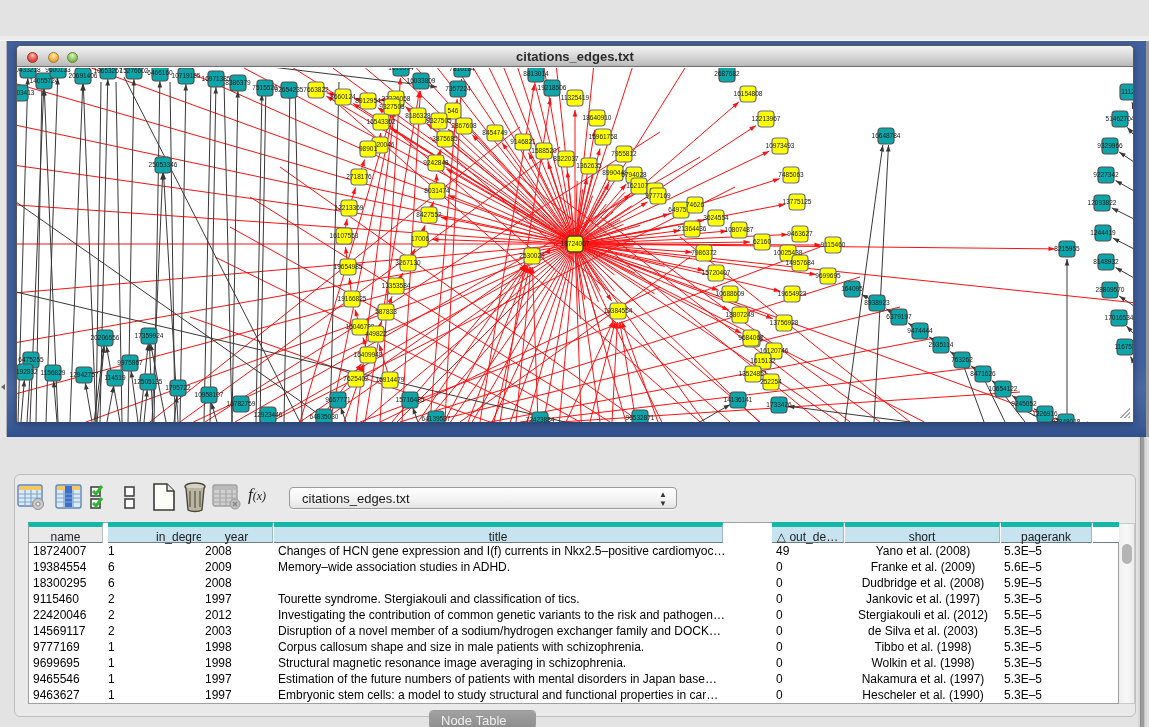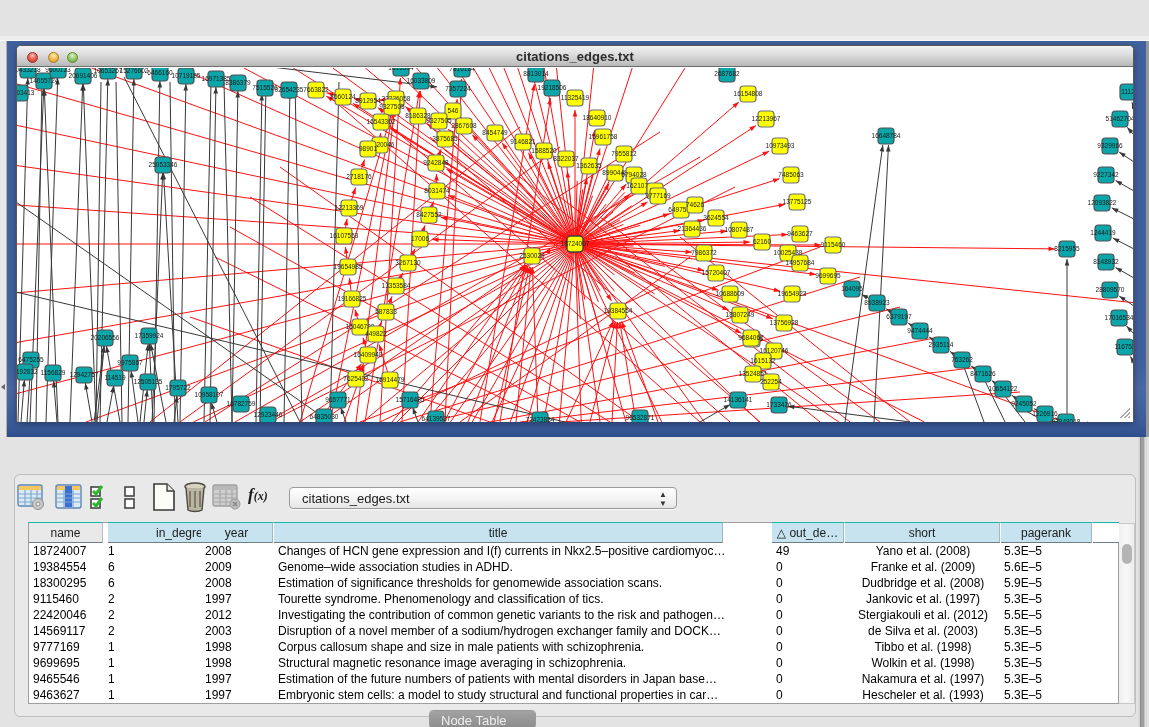--- a/index.html
+++ b/index.html
@@ -63,21 +63,21 @@
   background:linear-gradient(180deg,#ffffff,#f2f2f2 60%,#e4e4e4);
   box-shadow:0 1px 0 rgba(255,255,255,.7); }
 #combo .lbl { position:absolute; left:12px; top:3px; font-size:13px; color:#1a1a1a; }
 #combo .arrows { position:absolute; right:9px; top:2px; font-size:8px; color:#333;
   line-height:9px; text-align:center; }
 
 
 #grid { position:absolute; left:28px; top:486px; width:1091px; height:182px;
   background:#fff; border:1px solid #9f9f9f; font-size:12px; }
 .hcell { position:absolute; top:486px; height:21px; background:#c6e3ef;
-  border-right:1px solid #9cb9c4; border-top:1px solid #14b8a6; border-bottom:1px solid #6e7e82;
+  border-right:1px solid #9cb9c4; border-top:5px solid #14b8a6; border-bottom:1px solid #6e7e82;
   font-size:12px; color:#1c1c1c; text-align:center; line-height:20px; z-index:3; }
 .trow { position:absolute; left:29px; width:1089px; height:16px; font-size:12px;
   color:#000; white-space:nowrap; z-index:2; }
 .trow span { position:absolute; top:1px; }
 .c0 { left:4px; } .c1 { left:79px; } .c2 { left:176px; } .c3 { left:249px; }
 .c4 { left:747px; } .c5 { left:816px; width:156px; text-align:center; } .c6 { left:975px; }
 #vscroll { position:absolute; left:1119px; top:487px; width:16px; height:181px;
   background:linear-gradient(90deg,#efefef,#f8f8f8 50%,#ececec); border:1px solid #c9c9c9;
   border-left:none; }
 #vthumb { position:absolute; left:1122px; top:508px; width:10px; height:20px;
@@ -600,21 +600,21 @@
     <path d="M5 7l2 22c3 2 11 2 14 0l2-22" fill="#b9b5a2" stroke="#4c4a40" stroke-width="1.4"></path>
     <path d="M9 10v16M14 10v17M19 10v16" stroke="#716d5c" stroke-width="1.6"></path>
   </svg>
   <svg class="ticon" style="position:absolute;left:212px;top:447px" width="30" height="28" viewBox="0 0 30 28">
     <rect x="1" y="2" width="24" height="21" rx="2" fill="#cfcfcf" stroke="#9e9e9e" stroke-width="1.4"></rect>
     <rect x="2" y="3" width="22" height="4" fill="#b9b9b9"></rect>
     <path d="M2 11h22M2 15h22M2 19h22M8 7v16M14 7v16M20 7v16" stroke="#a8a8a8" stroke-width="1.2" fill="none"></path>
     <circle cx="23" cy="21" r="5" fill="#bdbdbd" stroke="#9a9a9a"></circle>
     <path d="M21 19l4 4M25 19l-4 4" stroke="#888" stroke-width="1.4"></path>
   </svg>
-  <div style="position:absolute;left:248px;top:449px;font-size:17px;font-style:italic;font-weight:bold;color:#1a1a1a;font-family:'Liberation Serif',serif;">f<span style="font-size:12px">(x)</span></div>
+  <div style="position:absolute;left:248px;top:449px;font-size:17px;font-style:italic;font-weight:normal;color:#1a1a1a;font-family:'Liberation Serif',serif;">f<span style="font-size:12px">(x)</span></div>
 
   <div id="combo">
       <span class="lbl">citations_edges.txt</span>
     <div class="arrows">▲<br>▼</div>
     </div>
 
   <div class="hcell" style="left:28px;width:75px;background:#e9e9e9;border-right:1px solid #bdbdbd;border-left:1px solid #9f9f9f;">name</div>
   <div class="hcell" style="left:108px;width:96px;padding-left:48px;">in_degree</div>
   <div class="hcell" style="left:201px;width:72px;">year</div>
   <div class="hcell" style="left:274px;width:449px;">title</div>
@@ -630,39 +630,38 @@
       <span class="c2">2008</span>
 <span class="c3">Changes of HCN gene expression and I(f) currents in Nkx2.5–positive cardiomyoc…</span>
       <span class="c4">49</span>
       <span class="c5">Yano et al. (2008)</span>
 <span class="c6">5.3E–5</span>
     </div>
 <div class="trow" style="top:523px">
 <span class="c0">19384554</span>
       <span class="c1">6</span>
       <span class="c2">2009</span>
-<span class="c3">Genome–wide association studies in ADHD.</span>
+<span class="c3">Memory–wide association studies in ADHD.</span>
       <span class="c4">0</span>
       <span class="c5">Franke et al. (2009)</span>
 <span class="c6">5.6E–5</span>
     </div>
 <div class="trow" style="top:539px">
 <span class="c0">18300295</span>
       <span class="c1">6</span>
       <span class="c2">2008</span>
-<span class="c3">Estimation of significance thresholds for genomewide association scans.</span>
       <span class="c4">0</span>
       <span class="c5">Dudbridge et al. (2008)</span>
 <span class="c6">5.9E–5</span>
     </div>
 <div class="trow" style="top:555px">
 <span class="c0">9115460</span>
       <span class="c1">2</span>
       <span class="c2">1997</span>
-<span class="c3">Tourette syndrome. Phenomenology and classification of tics.</span>
+<span class="c3">Tourette syndrome. Stergiakouli and classification of tics.</span>
       <span class="c4">0</span>
       <span class="c5">Jankovic et al. (1997)</span>
 <span class="c6">5.3E–5</span>
     </div>
 <div class="trow" style="top:571px">
 <span class="c0">22420046</span>
       <span class="c1">2</span>
       <span class="c2">2012</span>
 <span class="c3">Investigating the contribution of common genetic variants to the risk and pathogen…</span>
       <span class="c4">0</span>
@@ -704,21 +703,21 @@
       <span class="c4">0</span>
       <span class="c5">Nakamura et al. (1997)</span>
 <span class="c6">5.3E–5</span>
     </div>
 <div class="trow" style="top:651px">
 <span class="c0">9463627</span>
       <span class="c1">1</span>
       <span class="c2">1997</span>
 <span class="c3">Embryonic stem cells: a model to study structural and functional properties in car…</span>
       <span class="c4">0</span>
-      <span class="c5">Hescheler et al. (1993)</span>
+      <span class="c5">Hescheler et al. (1990)</span>
 <span class="c6">5.3E–5</span>
     </div>
   <div id="vscroll"></div>
     <div id="vthumb"></div>
 
   <div id="tabs">
     <div class="seg sel">Node Table</div>
     <div class="seg">Edge Table</div>
     <div class="seg">Network Table</div>
   </div>

